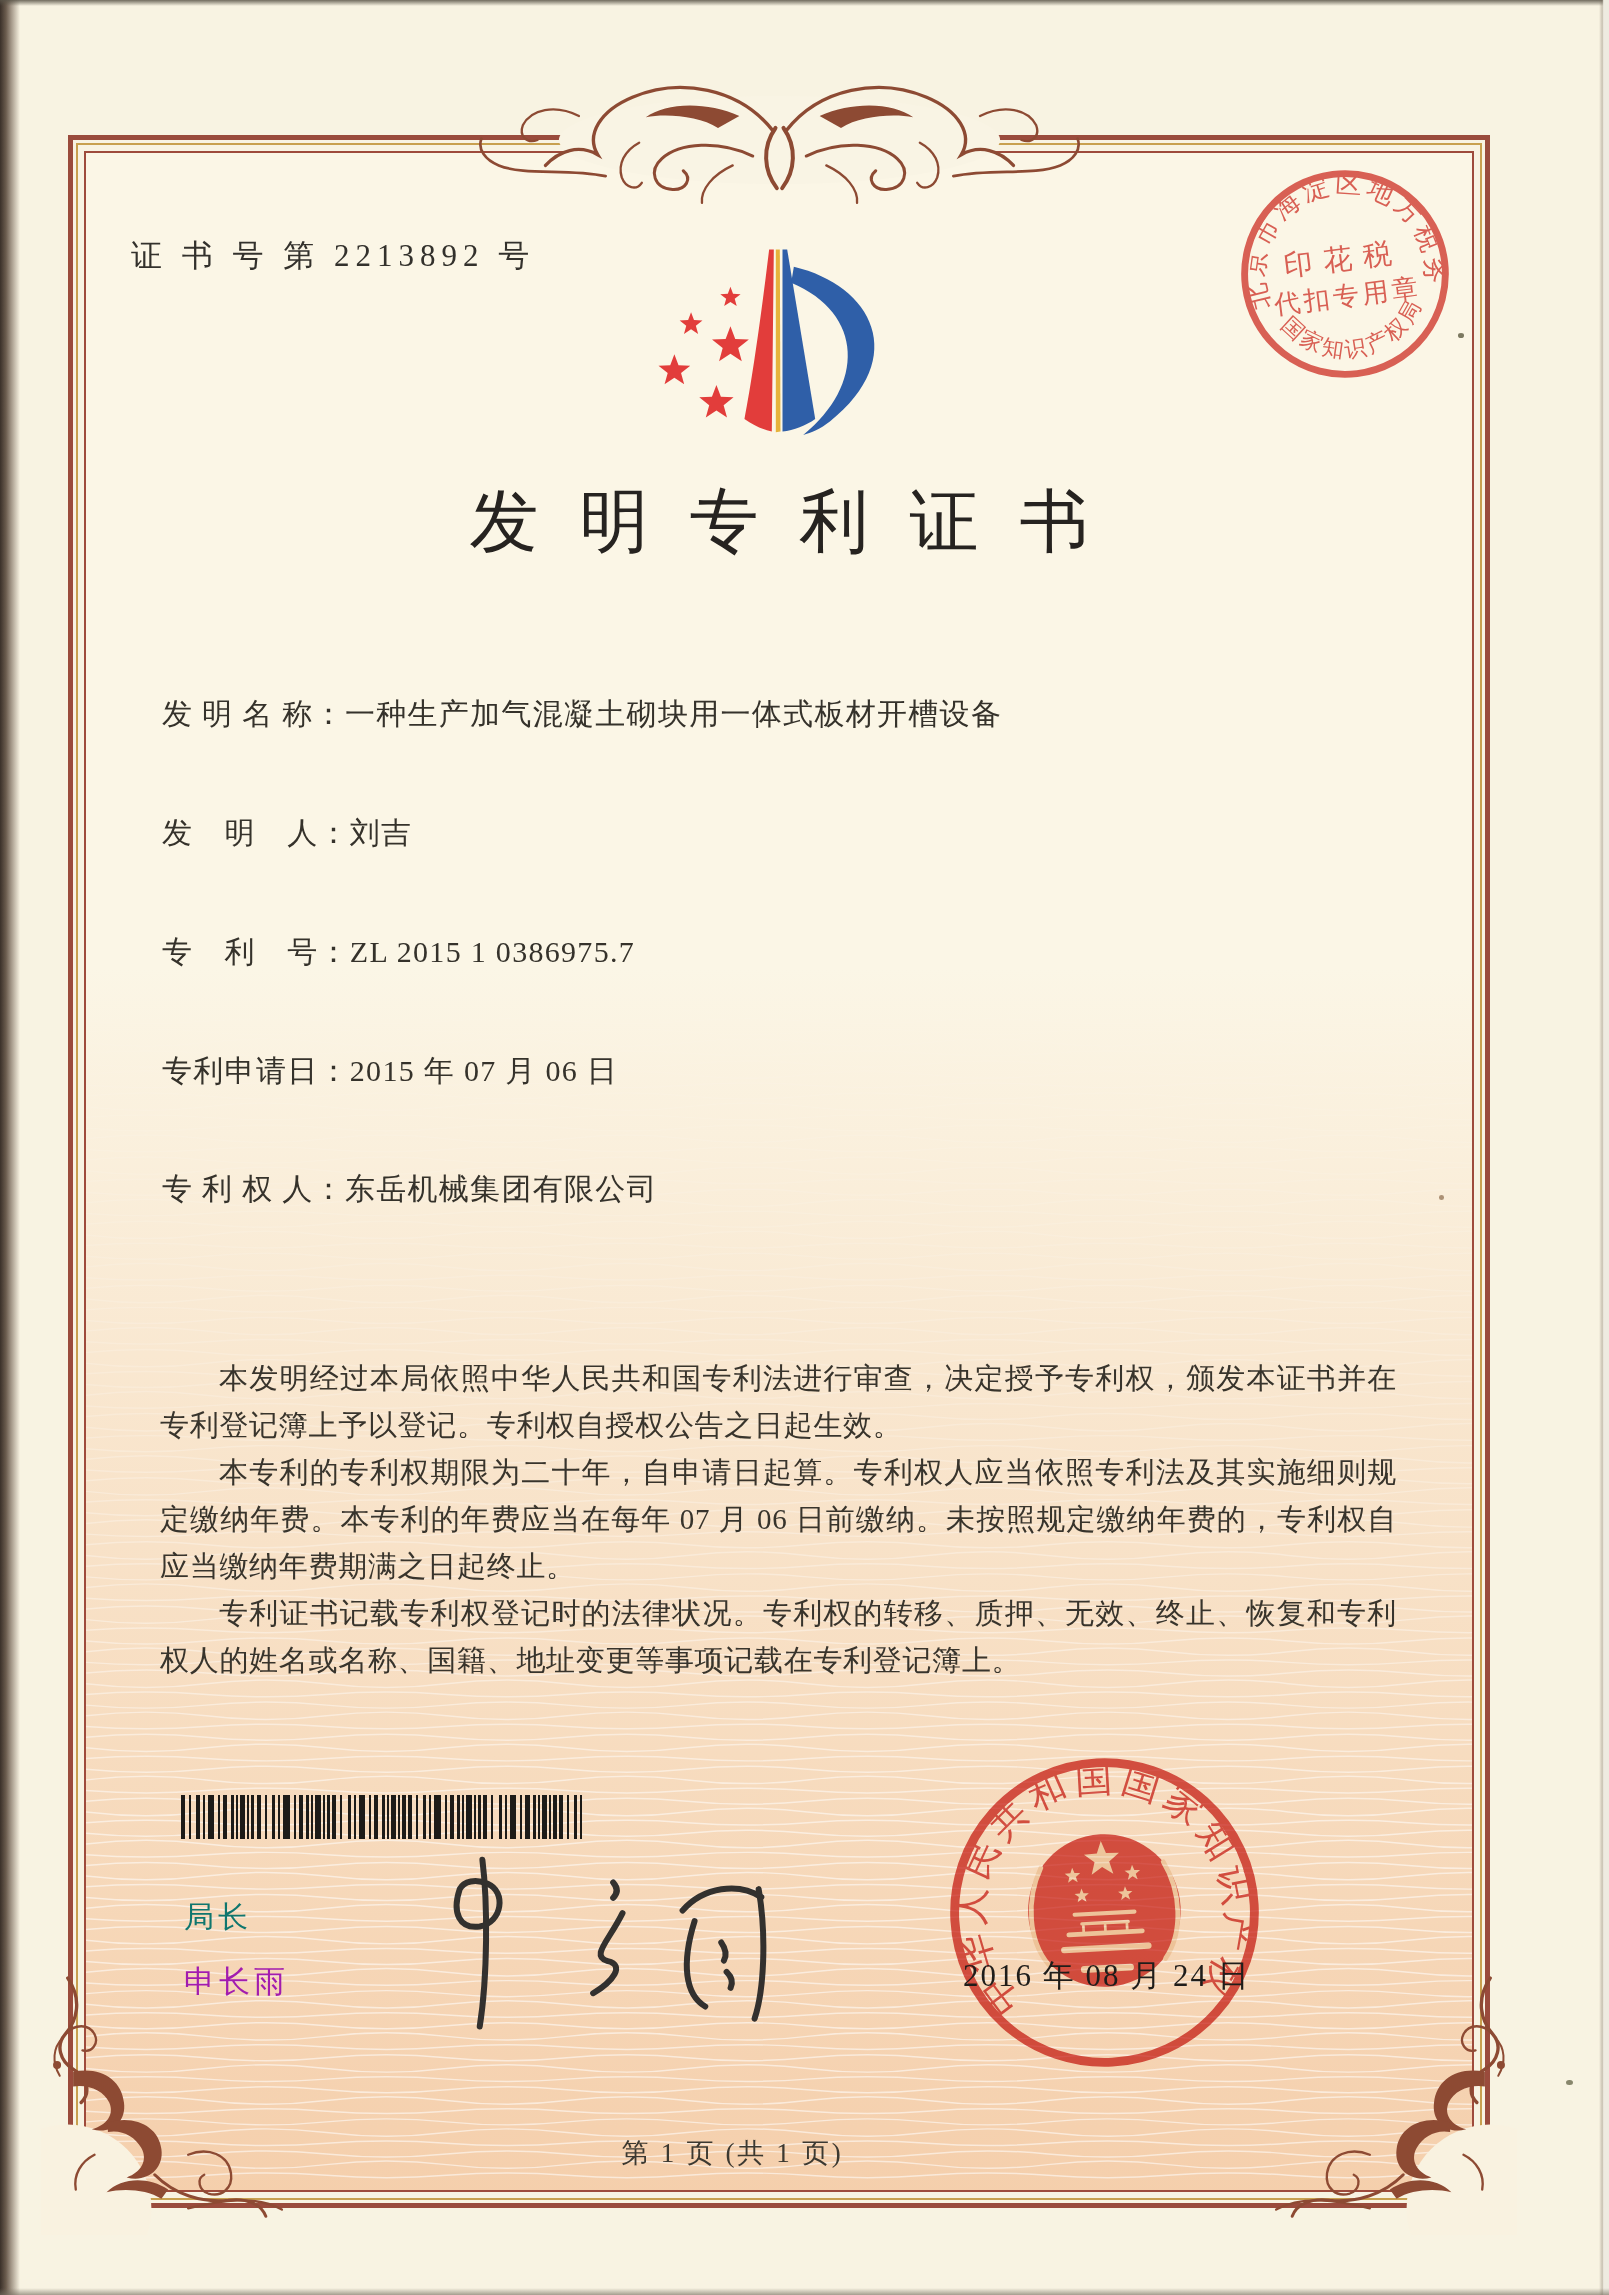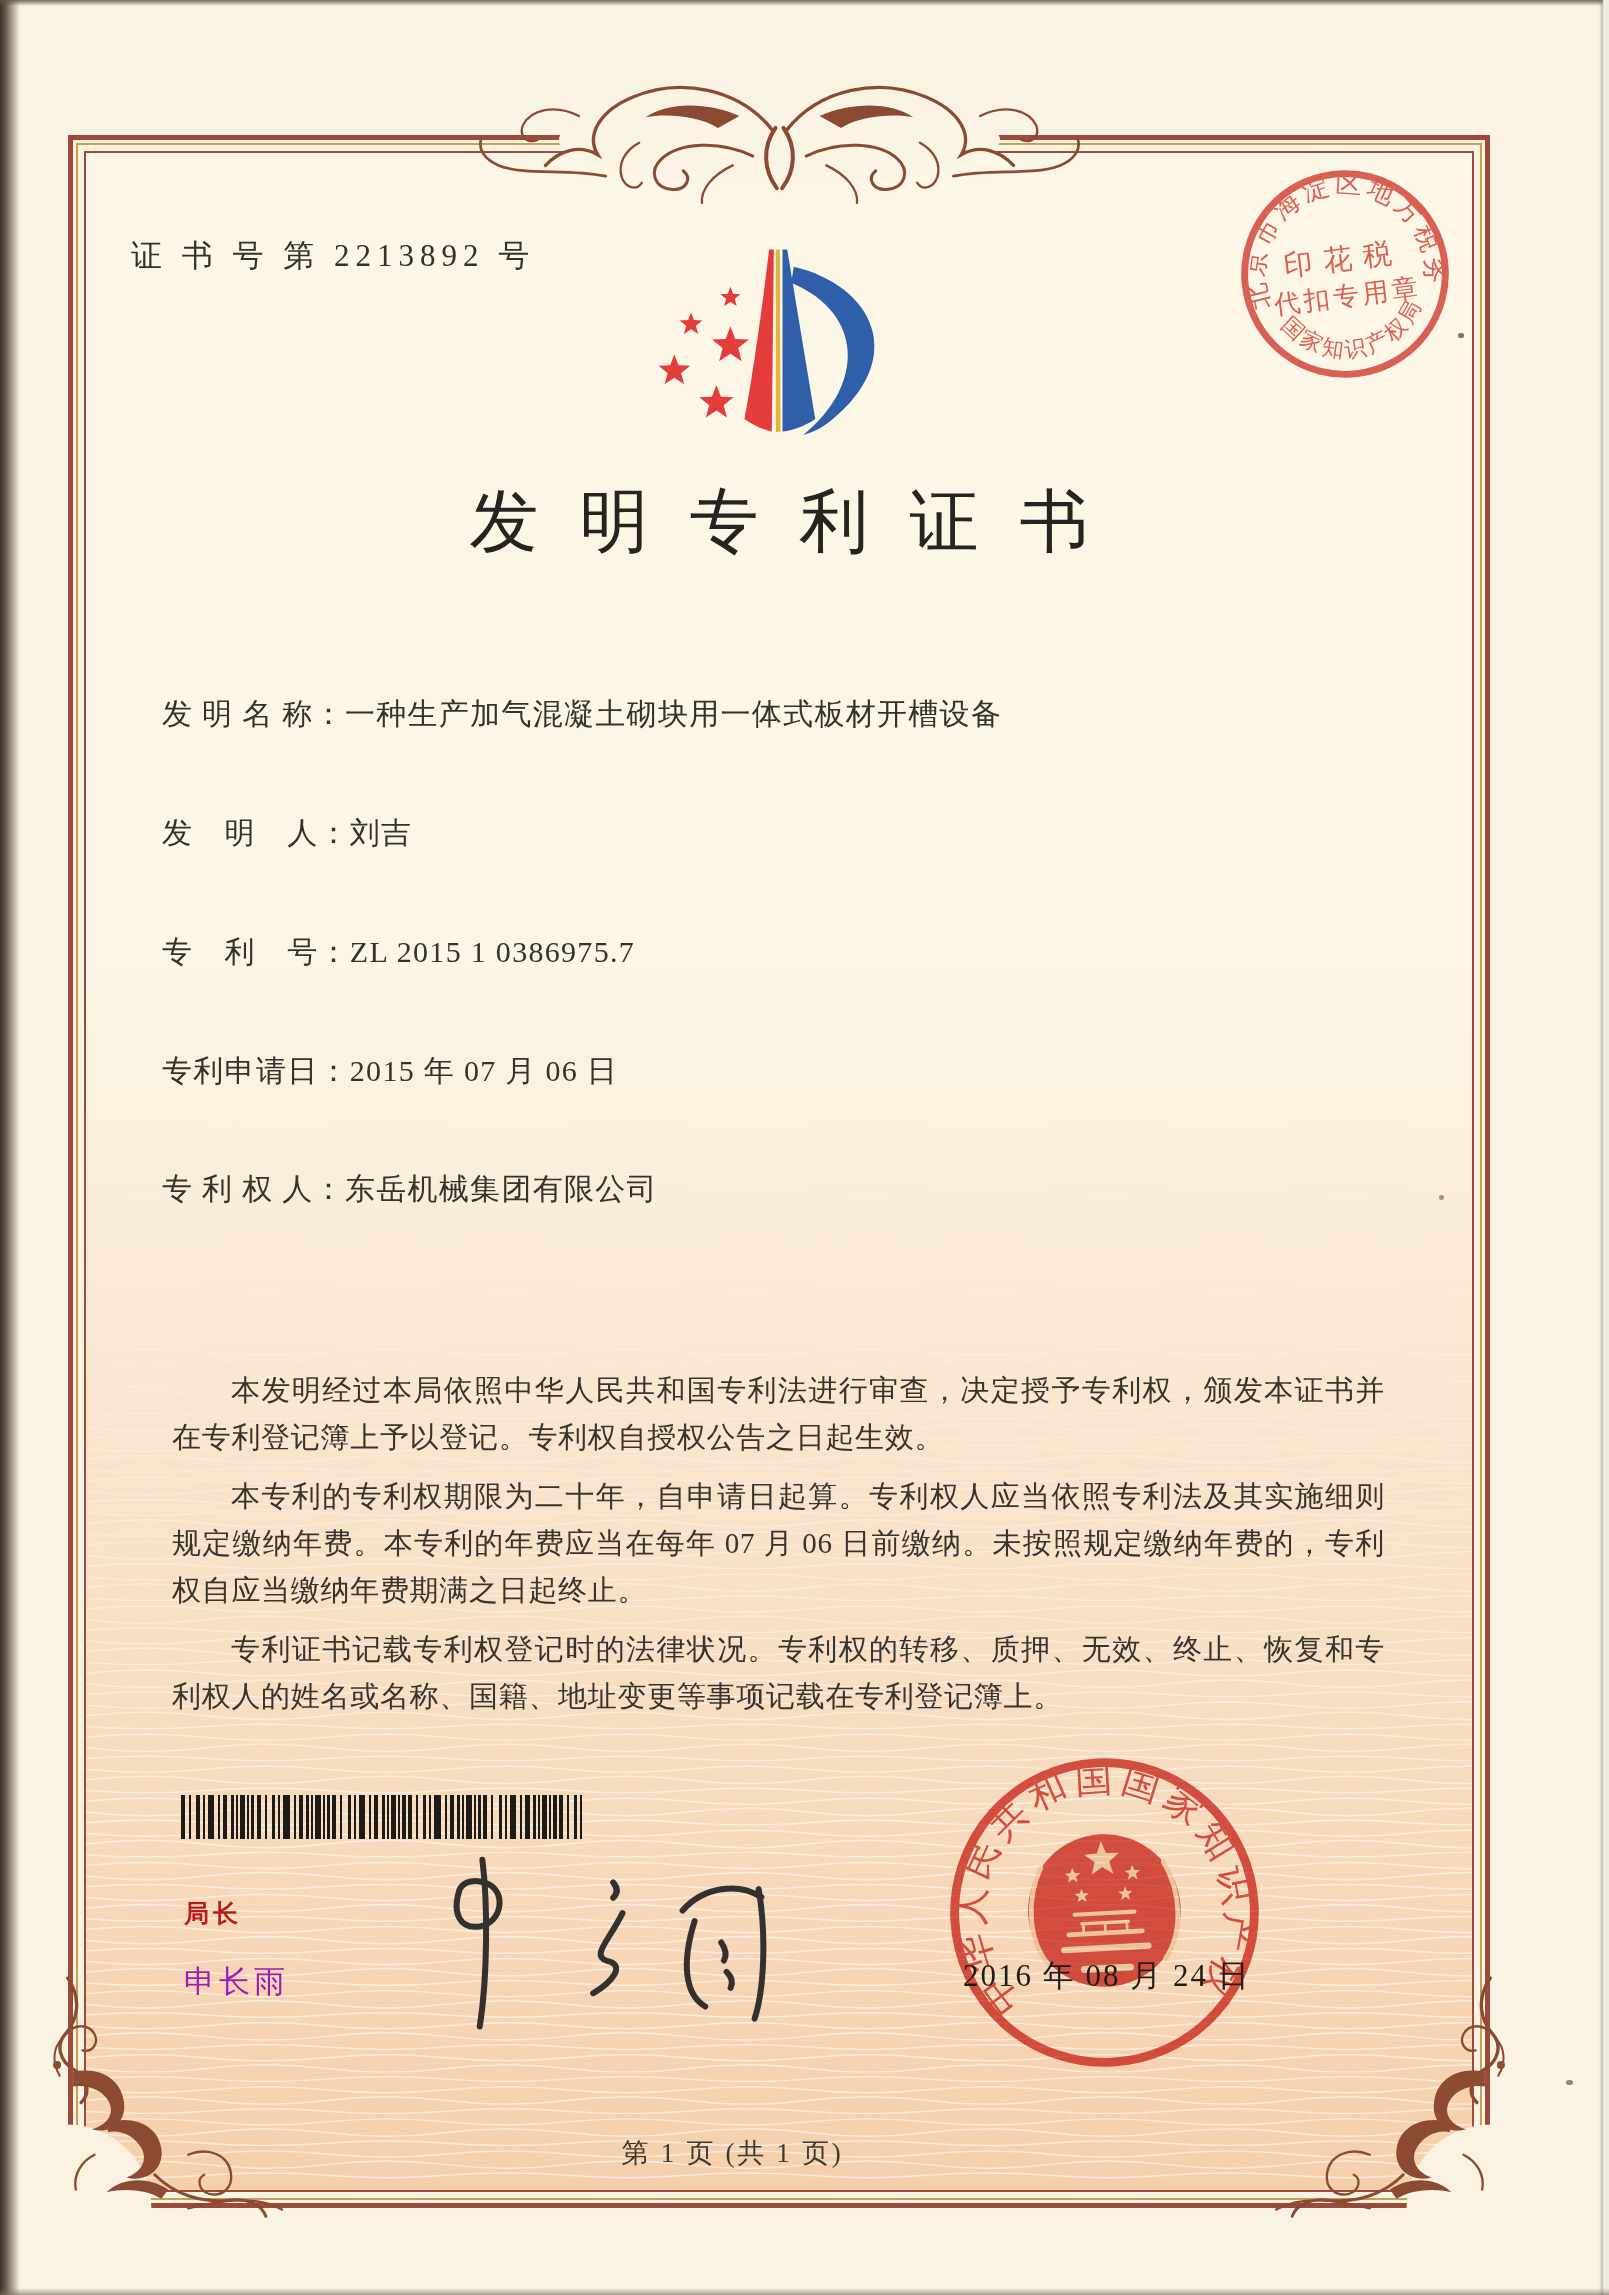--- a/index.html
+++ b/index.html
@@ -32,22 +32,22 @@
   .flip{transform:scaleX(-1);}
 
   
   .abs{position:absolute;z-index:3;}
   .certno{left:131px;top:235px;font-size:31px;letter-spacing:6px;color:#33312c;}
   .title{left:68px;width:1422px;top:476px;text-align:center;font-size:69px;
          letter-spacing:41px;padding-left:41px;box-sizing:border-box;color:#262320;font-weight:500;}
   .field{left:162px;width:1243px;font-size:30px;letter-spacing:1.3px;line-height:1.25;color:#35322b;}
   .paras{left:160px;top:1355px;width:1237px;font-size:29px;line-height:47px;
          text-align:justify;color:#38342c;z-index:3;}
-  .paras p{margin:12px;text-indent:59px;letter-spacing:0.7px;}
-  .director{left:184px;top:1897px;font-size:25px;letter-spacing:4px;color:#b91c1c;font-weight:bold;}
+  .paras p{margin:0;text-indent:59px;letter-spacing:0.7px;}
+  .director{left:184px;top:1897px;font-size:30px;letter-spacing:4px;color:#0f766e;}
   .director-name{left:184px;top:1961px;font-size:31px;letter-spacing:4px;color:#a21caf;}
   .footer{left:599px;top:2135px;width:267px;text-align:center;font-size:27px;
           letter-spacing:2.7px;color:#3c3931;}
   .seal-date{left:963px;top:1955px;font-size:31px;letter-spacing:2px;color:#1f1d1a;z-index:5;}
 
   .barcode{position:absolute;left:181px;top:1795px;width:416px;height:44px;font-size:0;z-index:3;}
   .barcode i{display:inline-block;height:100%;background:#1d1b18;}
 
   .logo{position:absolute;left:643px;top:244px;width:287px;height:207px;z-index:3;}
   .stamp{position:absolute;left:1235px;top:164px;width:220px;height:220px;z-index:4;

